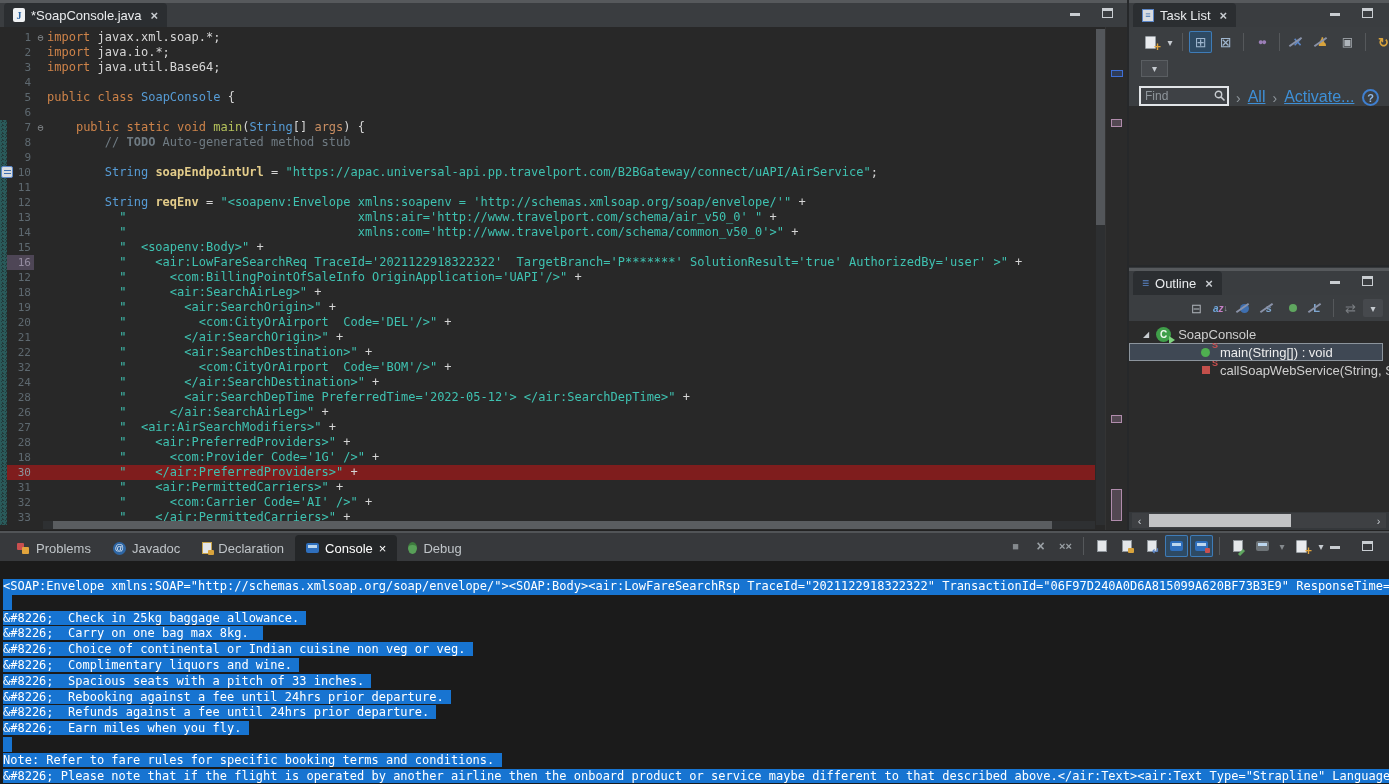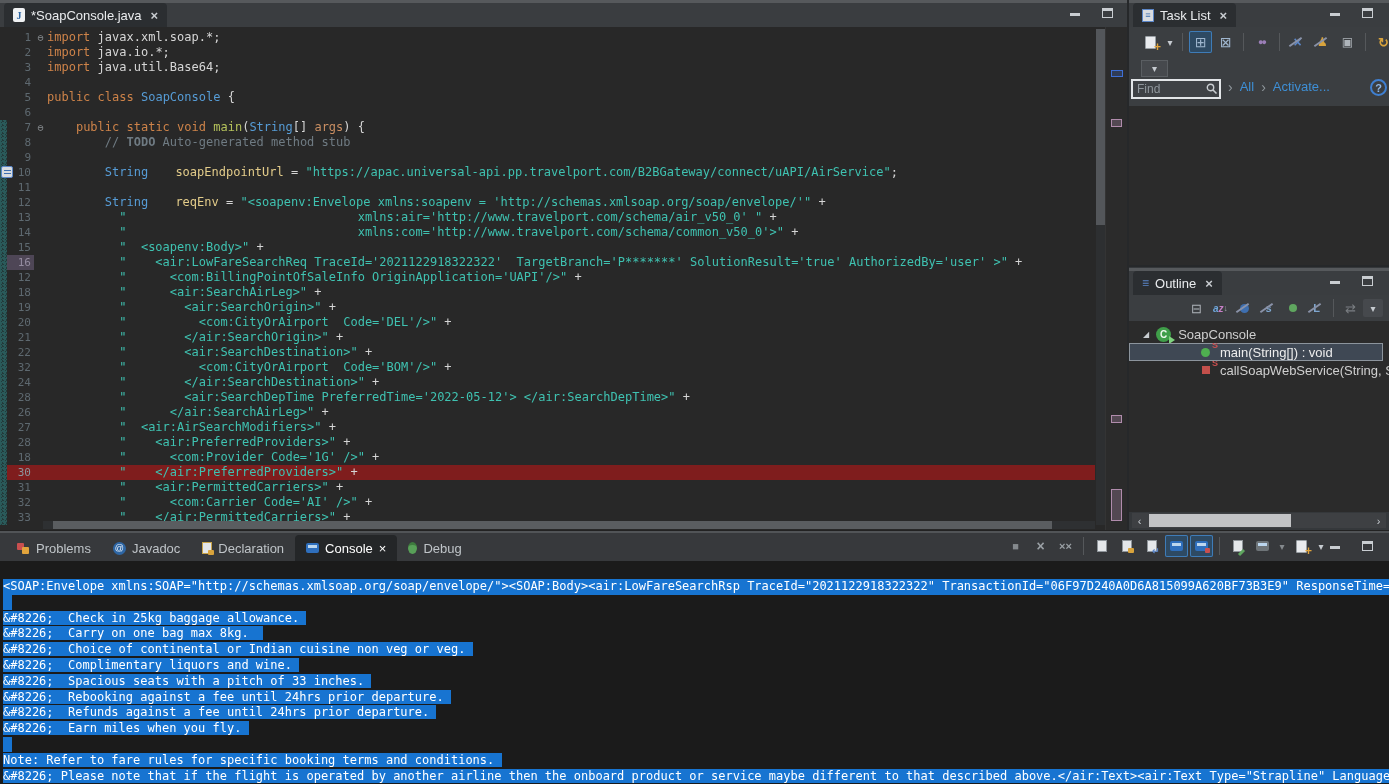--- a/index.html
+++ b/index.html
@@ -37,21 +37,21 @@
     background-color:#233A3A;
     background-image:linear-gradient(45deg,#2A5A5A 25%,transparent 25%,transparent 75%,#2A5A5A 75%),
                      linear-gradient(45deg,transparent 25%,#2A5A5A 25%,#2A5A5A 75%,transparent 75%);
     background-size:4px 4px; background-position:0 0,2px 2px; }
   .gut { width:27px; flex:none; text-align:right; padding-right:3px; color:#5E6970; font-size:11px; }
   .gut.gmark { background:#4E4656; color:#948CA0; }
   .crow.hl .gut { color:#8C979E; }
   .fold { width:13px; flex:none; color:#8A8F93; font-size:10px; text-align:center; line-height:15px; }
   .codetext { flex:1; overflow:hidden; }
   .tk-kw{color:var(--kw);} .tk-cls{color:var(--cls);} .tk-mth{color:var(--mth);}
-  .tk-var{color:var(--var);font-weight:normal;margin-left:20px;} .tk-str{color:var(--str);}
+  .tk-var{color:var(--var);font-weight:bold;} .tk-str{color:var(--str);}
   .tk-pln{color:var(--pln);} .tk-com{color:var(--com);} .tk-todo{color:var(--com);font-weight:bold;}
   .tk-prm{color:var(--prm);}
   .task-marker { position:absolute; left:1px; top:139px; width:12px; height:12px;
                  background:#D8DCE0; border-radius:2px; border:1px solid #5B86C8; }
   .task-marker::after { content:""; position:absolute; left:2px; top:3px; width:7px; height:1px;
                         background:#3E6FB0; box-shadow:0 3px 0 #3E6FB0; }
   .vscroll { position:absolute; right:22px; top:2px; width:9px; height:496px; background:#2D2F31; }
   .vscroll .thumb { width:100%; height:196px; background:#53565A; }
   .overview { position:absolute; right:0; top:0; width:22px; height:100%; background:#2B2B2B;
               border-left:1px solid #343434; }
@@ -67,29 +67,29 @@
   .right-col { position:absolute; left:1127px; top:0; width:262px; height:530px;
                background:#35383B; border-left:2px solid #26282A; }
   .panel { position:absolute; left:0; right:0; overflow:hidden; }
   .panel-tasklist { top:0; height:267px; border-bottom:2px solid #26282A; }
   .panel-outline { top:268px; height:262px; }
   .tl-toolbar { height:30px; background:var(--chrome_bg,#3B3E41); display:flex; align-items:center;
                 padding-left:10px; gap:2px; }
   .tl-row2 { height:22px; background:var(--chrome_bg,#3B3E41); display:flex; align-items:center; padding-left:12px; }
   .dd-btn { width:27px; height:17px; background:#46494D; border:1px solid #5A5E62; display:flex;
             align-items:center; justify-content:center; color:#C6CBD0; font-size:10px; }
-  .tl-findrow { height:27px; background:var(--chrome_bg,#3B3E41); display:flex; align-items:flex-start;
-                padding:0 2px; gap:7px; }
+  .tl-findrow { height:27px; background:var(--chrome_bg,#3B3E41); display:flex; align-items:flex-end;
+                padding:0 10px; gap:7px; }
   .find-wrap { position:relative; width:90px; height:20px; }
   input.find { width:100%; height:100%; background:#3E4145; border:2px solid #E2E5E8; color:#CFCFCF;
                font-size:12px; padding:0 18px 0 4px; outline:none; font-family:"Liberation Sans",sans-serif; }
   input.find::placeholder { color:#8F969C; }
   .search-ico { position:absolute; right:3px; top:4px; }
   .chev { color:#8F969C; font-size:14px; }
-  .link { color:var(--link,#3E8FD6); font-size:13px; cursor:pointer; }
+  .link { color:var(--link,#3E8FD6); font-size:16px; cursor:pointer;text-decoration:underline; }
   .help { width:17px; height:17px; border-radius:50%; border:2px solid #3F7FD0; color:#8FB8E8;
           font-weight:bold; font-size:11px; display:flex; align-items:center; justify-content:center;
           margin-left:auto; }
   .tl-content { position:absolute; top:106px; bottom:0; left:0; right:0; background:var(--panel_bg,#2B2B2B); }
 
   .ol-toolbar { height:26px; background:var(--chrome_bg,#3B3E41); display:flex; align-items:center;
                 justify-content:flex-end; padding-right:6px; gap:1px; }
   .ol-tree { position:absolute; top:53px; left:0; right:0; bottom:18px; background:var(--panel_bg,#2B2B2B);
              font-size:13px; color:#CFCFCF; padding-top:4px; }
   .trow { height:18px; display:flex; align-items:center; position:relative; white-space:nowrap; overflow:hidden; }

